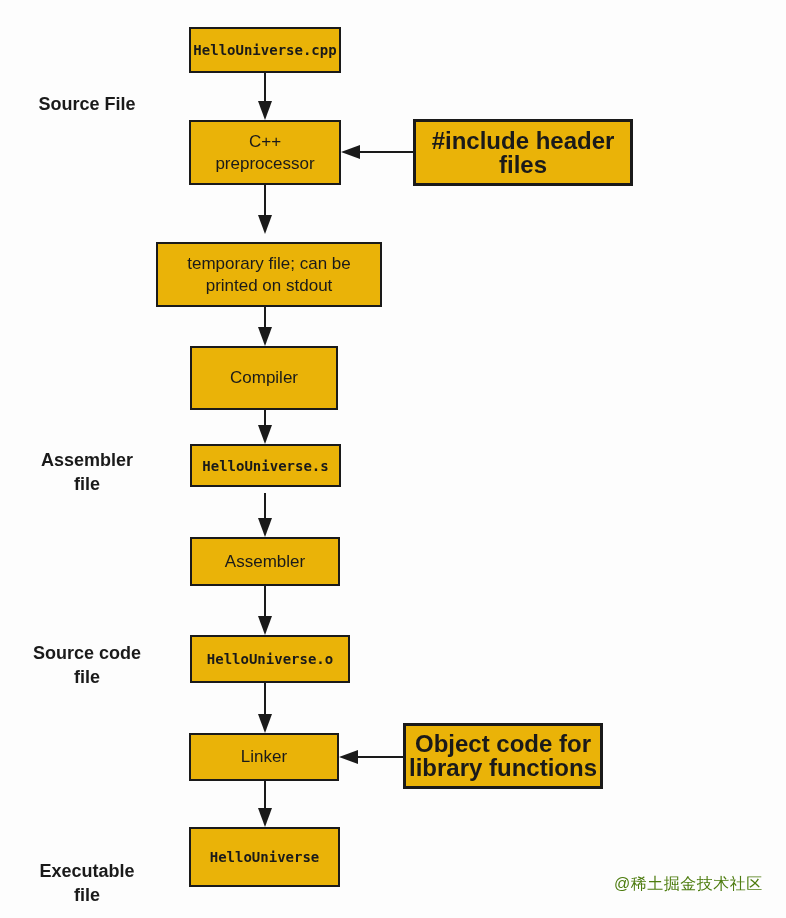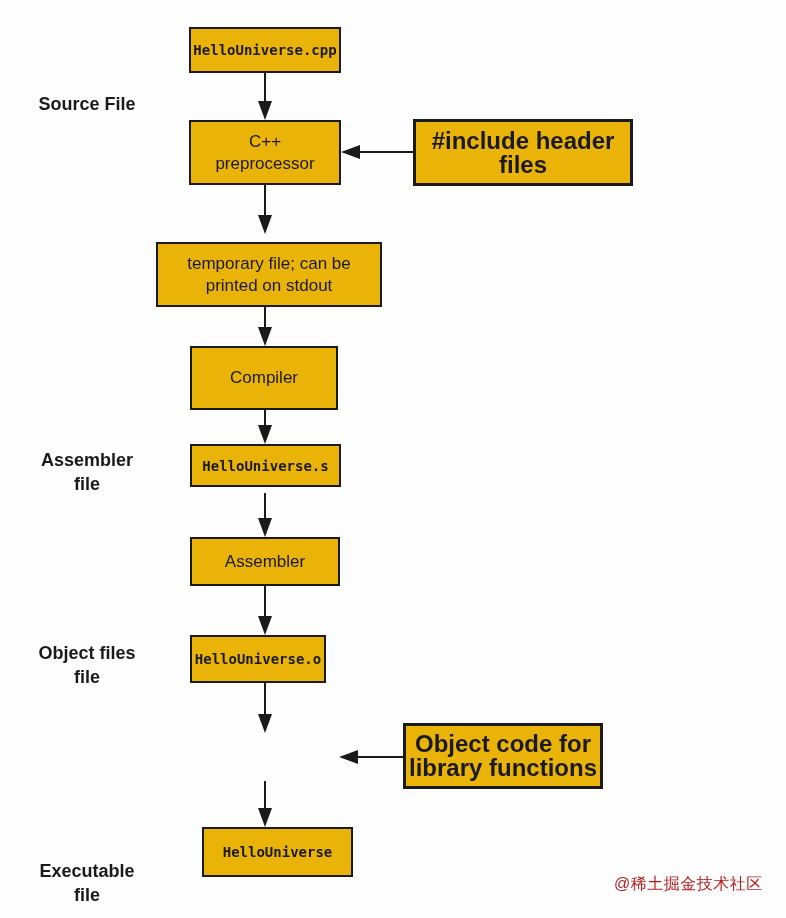--- a/index.html
+++ b/index.html
@@ -51,21 +51,21 @@
     width: 786px; height: 918px;
     pointer-events: none;
   }
   #arrow-layer line { stroke: #1a1a1a; stroke-width: 2; }
   #arrow-layer polygon { fill: #1a1a1a; }
   .watermark {
     position: absolute;
     left: 614px;
     top: 874px;
     font-size: 16px;
-    color: #b91c1c;
+    color: #4d7c0f;
     letter-spacing: 0.5px;
   }
 </style>
 </head>
 <body>
 
 <div id="canvas">
 
   <svg id="arrow-layer" viewBox="0 0 786 918" xmlns="http://www.w3.org/2000/svg">
     <g>
@@ -120,34 +120,35 @@
 
   <div class="box" style="left:156px; top:234px; width:226px; height:65px;margin-top:8px;">temporary file; can be
 printed on stdout</div>
 
   <div class="box" style="left:190px; top:346px; width:148px; height:64px;">Compiler</div>
 
   <div class="box mono" style="left:190px; top:444px; width:151px; height:43px;">HelloUniverse.s</div>
 
   <div class="box" style="left:190px; top:537px; width:150px; height:49px;">Assembler</div>
 
-  <div class="box mono" style="left:190px; top:635px; width:136px; height:48px;">HelloUniverse.o</div>
+  <div class="box mono" style="left:190px; top:635px; width:160px; height:48px;">HelloUniverse.o</div>
 
+  <div class="box" style="left:189px; top:733px; width:150px; height:48px;">Linker</div>
 
   <div class="box note" style="left:403px; top:723px; width:200px; height:66px;">Object code for
 library functions</div>
 
-  <div class="box mono" style="left:202px; top:827px; width:151px; height:50px;">HelloUniverse</div>
+  <div class="box mono" style="left:189px; top:827px; width:151px; height:60px;">HelloUniverse</div>
 
   <div class="side-label" style="top:92px;">Source File</div>
 
   <div class="side-label" style="top:448px;">Assembler
 file</div>
 
-  <div class="side-label" style="top:641px;">Object files
+  <div class="side-label" style="top:641px;">Source code
 file</div>
 
   <div class="side-label" style="top:839px;margin-top:20px;">Executable
 file</div>
 
   <div class="watermark">@稀土掘金技术社区</div>
 
 </div>
 
 </body></html>

